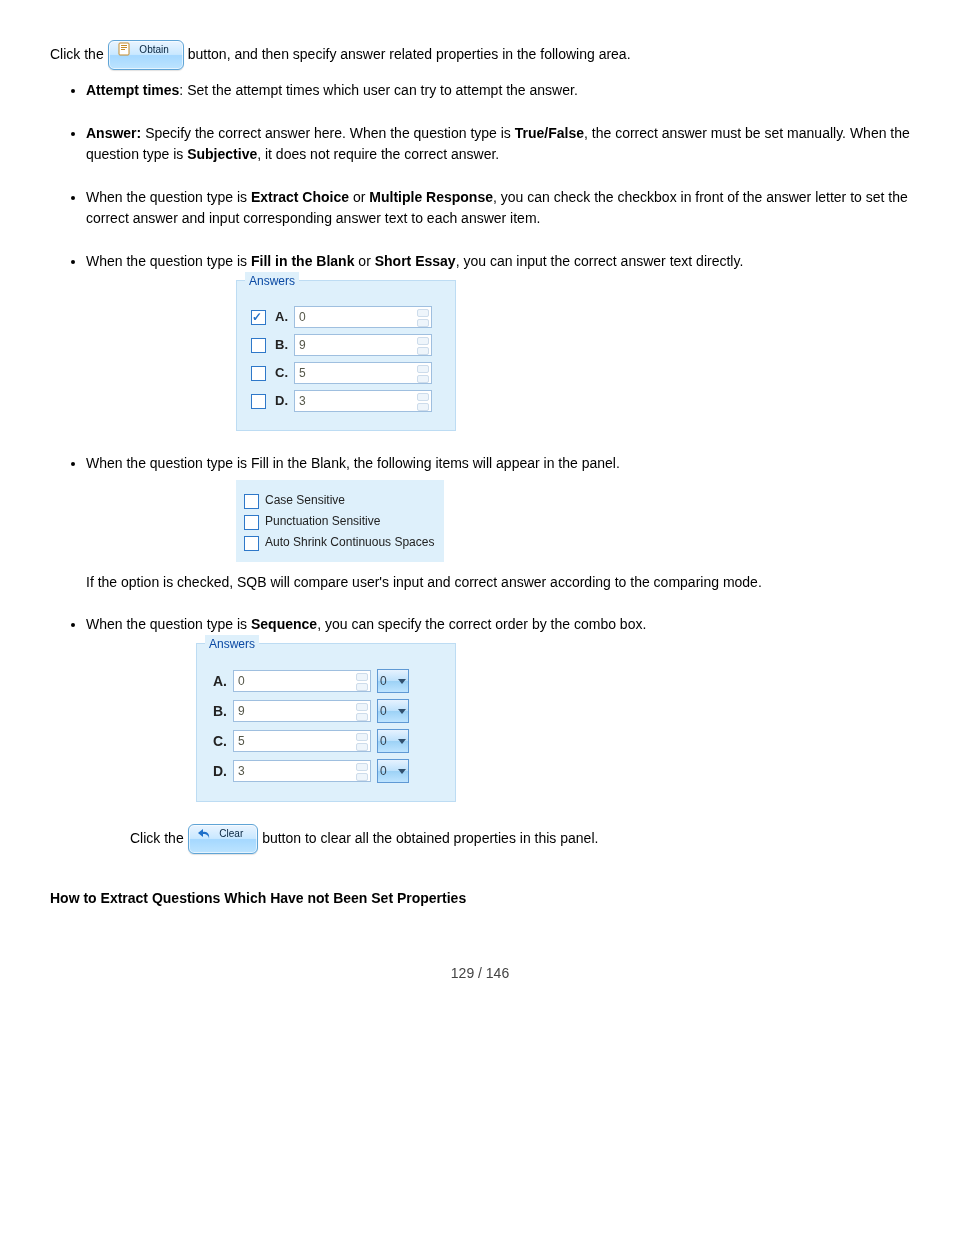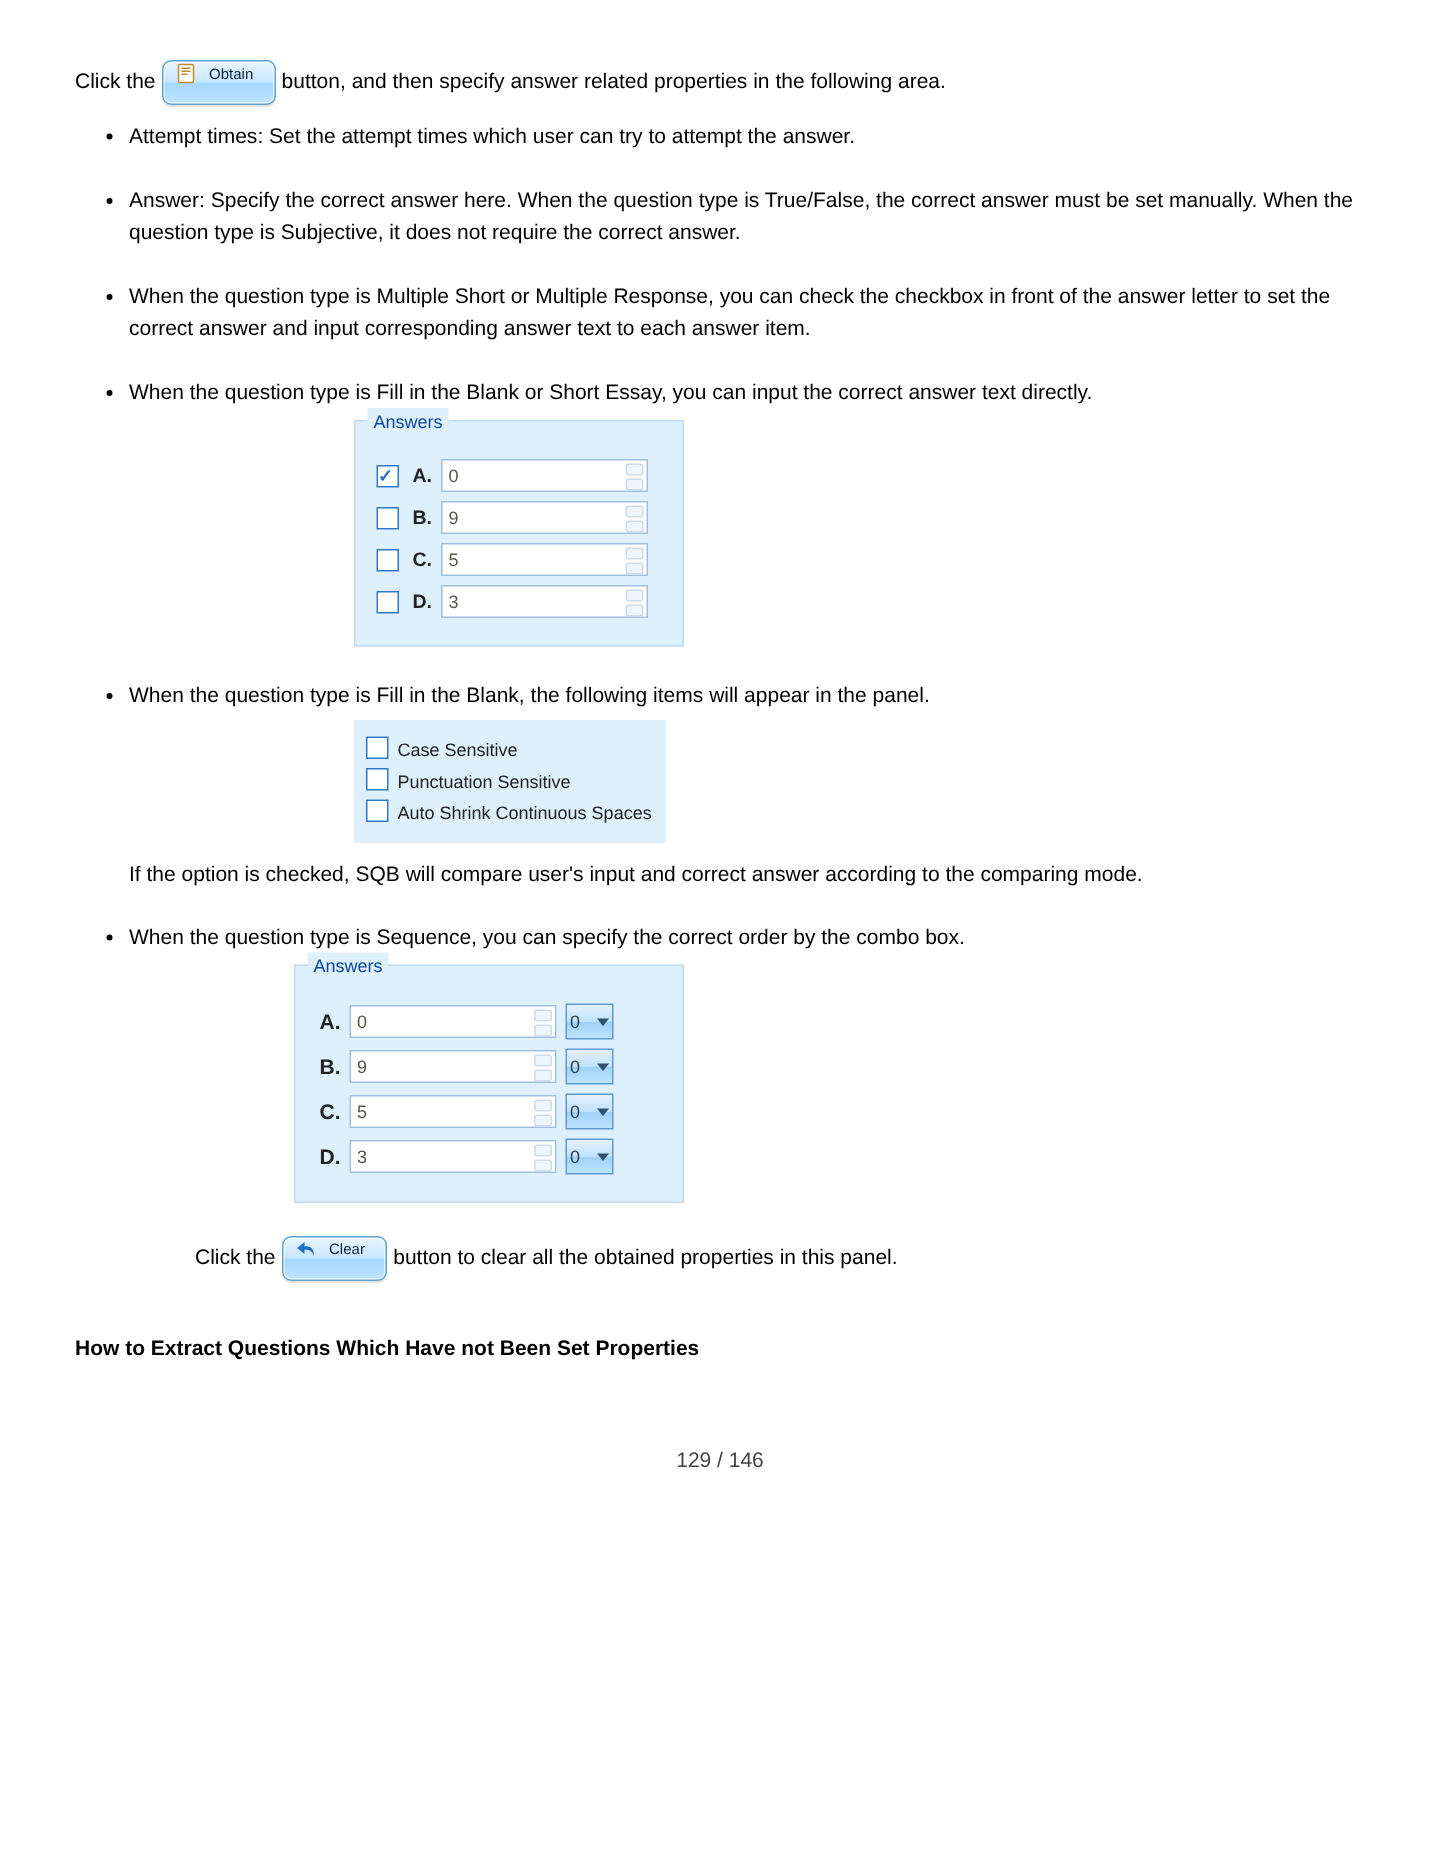--- a/index.html
+++ b/index.html
@@ -1,18 +1,18 @@
 <!DOCTYPE html>
 <html><head>
 <meta charset="utf-8">
 <style>
 html,body{margin:0;padding:0;background:#fff;font-family:Arial,Helvetica,sans-serif;font-size:14px;color:#000}
 .wrap{width:860px;margin:0 auto;padding:40px 50px 80px 50px;position:relative}
 .p{margin:0 0 10px 0;line-height:1.45}
-.bold{font-weight:normal}
+.bold{font-weight:bold}
 ul.bl{list-style:disc;margin:8px 0 8px 36px;padding:0}
 ul.bl>li{margin:8px 0 22px 0;line-height:1.5}
 
 
 .glossbtn{display:inline-block;vertical-align:middle;height:24px;padding:2px 14px 2px 8px;border:1px solid #5fa4d6;border-radius:6px;
  background:linear-gradient(to bottom,#eaf4ff 0%,#c9e8ff 48%,#a5d8ff 52%,#bde4ff 100%);color:#06233e;font-size:10px;
  box-shadow:0 1px 1px rgba(0,0,0,.12),inset 0 0 0 1px rgba(255,255,255,.6);cursor:pointer;white-space:nowrap}
 .glossbtn .ic{display:inline-block;vertical-align:middle;margin-right:6px;position:relative;top:-1px}
 
 .ic-note svg,.ic-clear svg{display:block}
@@ -23,21 +23,21 @@
 .row{display:flex;align-items:center;gap:6px;margin:6px 0}
 .cb{width:13px;height:13px;border:1px solid #2e78c9;background:#fff;position:relative;display:inline-block;flex:0 0 13px}
 .cb.chk::after{content:"\2713";position:absolute;left:0;top:-3px;font-size:12px;color:#2571c7;font-weight:bold}
 .lab{font-size:13px;font-weight:bold;color:#222;width:16px;text-align:right}
 .inp{width:128px;height:20px;border:1px solid #9fbfdf;background:#fff;color:#56584a;font-size:12px;padding:0 4px;position:relative;display:flex;align-items:center}
 .inp .spin{position:absolute;right:2px;top:2px;width:12px;height:18px;display:flex;flex-direction:column;gap:2px}
 .inp .spin span{flex:1;border:1px solid #cddceb;background:#eef5fb;border-radius:2px}
 .sel{width:26px;height:22px;border:1px solid #5f99d4;background:linear-gradient(to bottom,#e6f2ff 0%,#bde1fb 50%,#9dd2f6 52%,#bee4ff 100%);display:flex;align-items:center;justify-content:space-between;padding:0 2px;color:#33404d;font-size:12px}
 .sel .tri{width:0;height:0;border-left:4px solid transparent;border-right:4px solid transparent;border-top:5px solid #31506e}
 
-.cboxline{display:flex;align-items:flex-start;gap:6px;margin:3px 0;font-size:12px;color:#222}
+.cboxline{display:flex;align-items:flex-end;gap:6px;margin:3px 0;font-size:12px;color:#222}
 .optionpanel{display:inline-block;background:#def0fb;padding:8px 10px 8px 8px;margin:6px 0 0 150px}
 
 a.link{color:#7a1a8c;text-decoration:underline}
 .sec{margin-top:34px}
 .h{font-weight:bold}
 .page{position:absolute;left:50%;transform:translateX(-50%);bottom:18px;color:#444;font-size:14px}
 </style>
 </head>
 <body>
 
@@ -61,21 +61,21 @@
   </div>
 
   <ul class="bl">
     <li>
       <span class="bold">Attempt times</span><span>: Set the attempt times which user can try to attempt the answer.</span>
     </li>
     <li>
       <span class="bold">Answer: </span><span>Specify the correct answer here. When the question type is </span><span class="bold">True/False</span><span>, the correct answer must be set manually. When the question type is </span><span class="bold">Subjective</span><span>, it does not require the correct answer.</span>
     </li>
     <li>
-      <span>When the question type is </span><span class="bold">Multiple Short</span><span> or </span><span class="bold">Multiple Response</span><span>, you can check the checkbox in front of the answer letter to set the correct answer and input corresponding answer text to each answer item.</span>
+      <span>When the question type is </span><span class="bold">Extract Choice</span><span> or </span><span class="bold">Multiple Response</span><span>, you can check the checkbox in front of the answer letter to set the correct answer and input corresponding answer text to each answer item.</span>
     </li>
     <li>
       <span>When the question type is </span><span class="bold">Fill in the Blank </span><span>or</span><span class="bold"> Short Essay</span><span>, you can input the correct answer text directly.</span>
 
       <div class="panel" style="width:190px">
         <span class="legend">Answers</span>
         <div class="row">
           <span class="cb chk"></span>
           <span class="lab">A.</span>
           <span class="inp">

